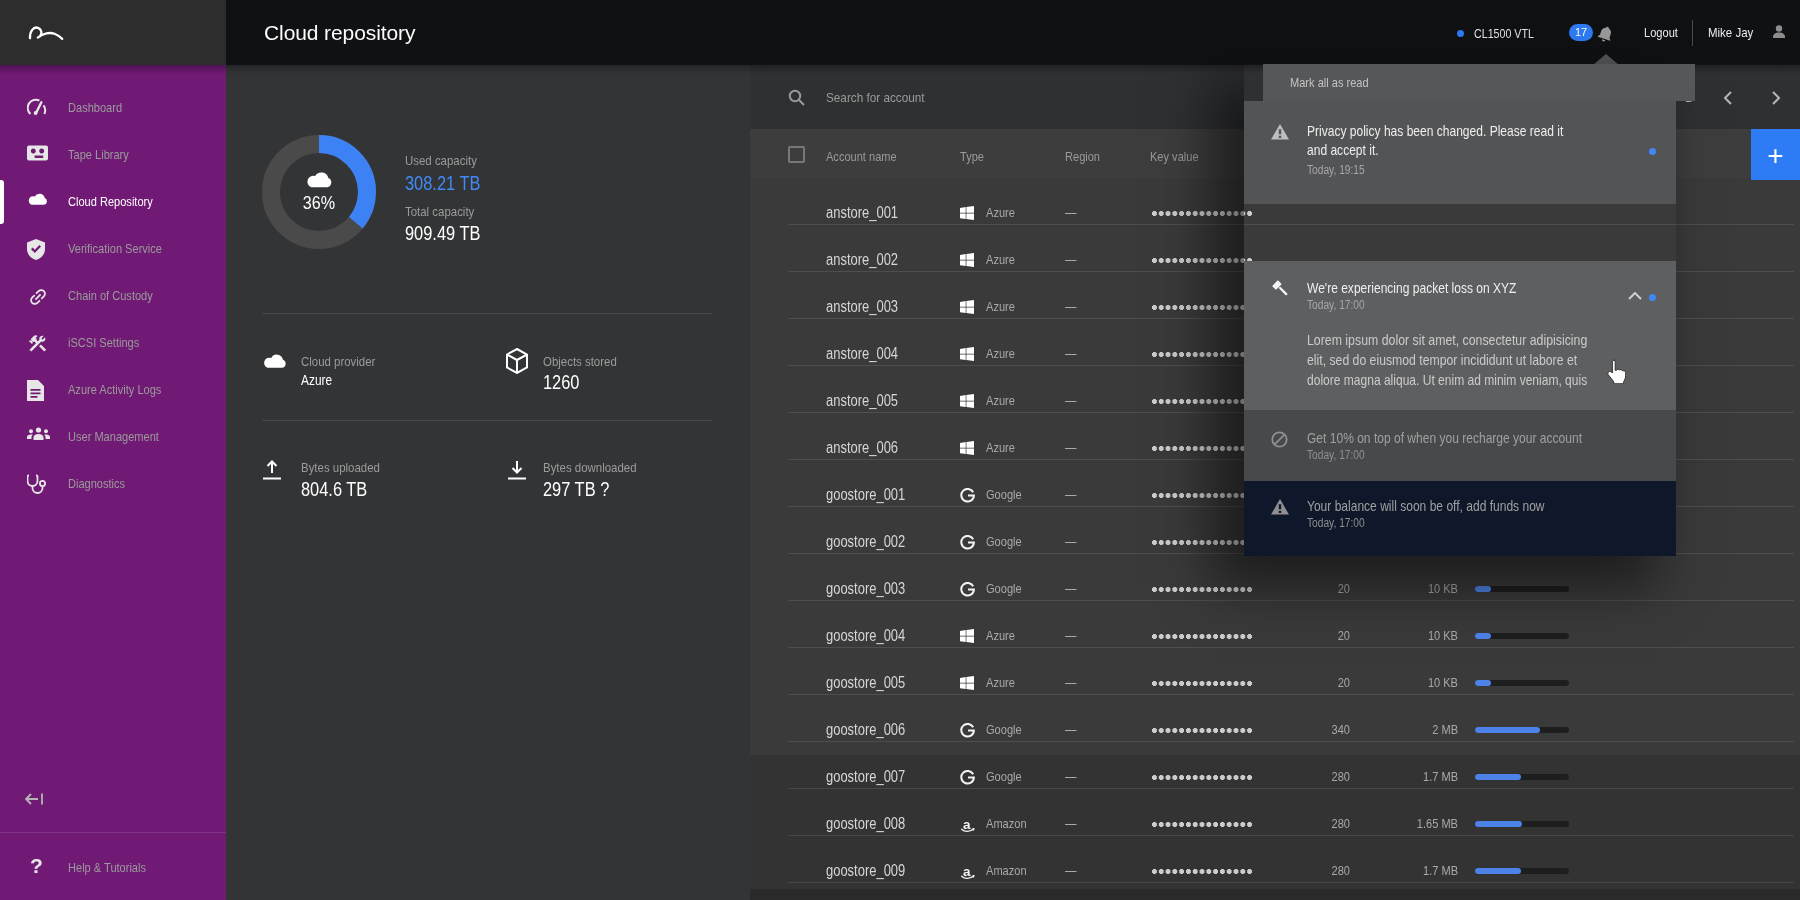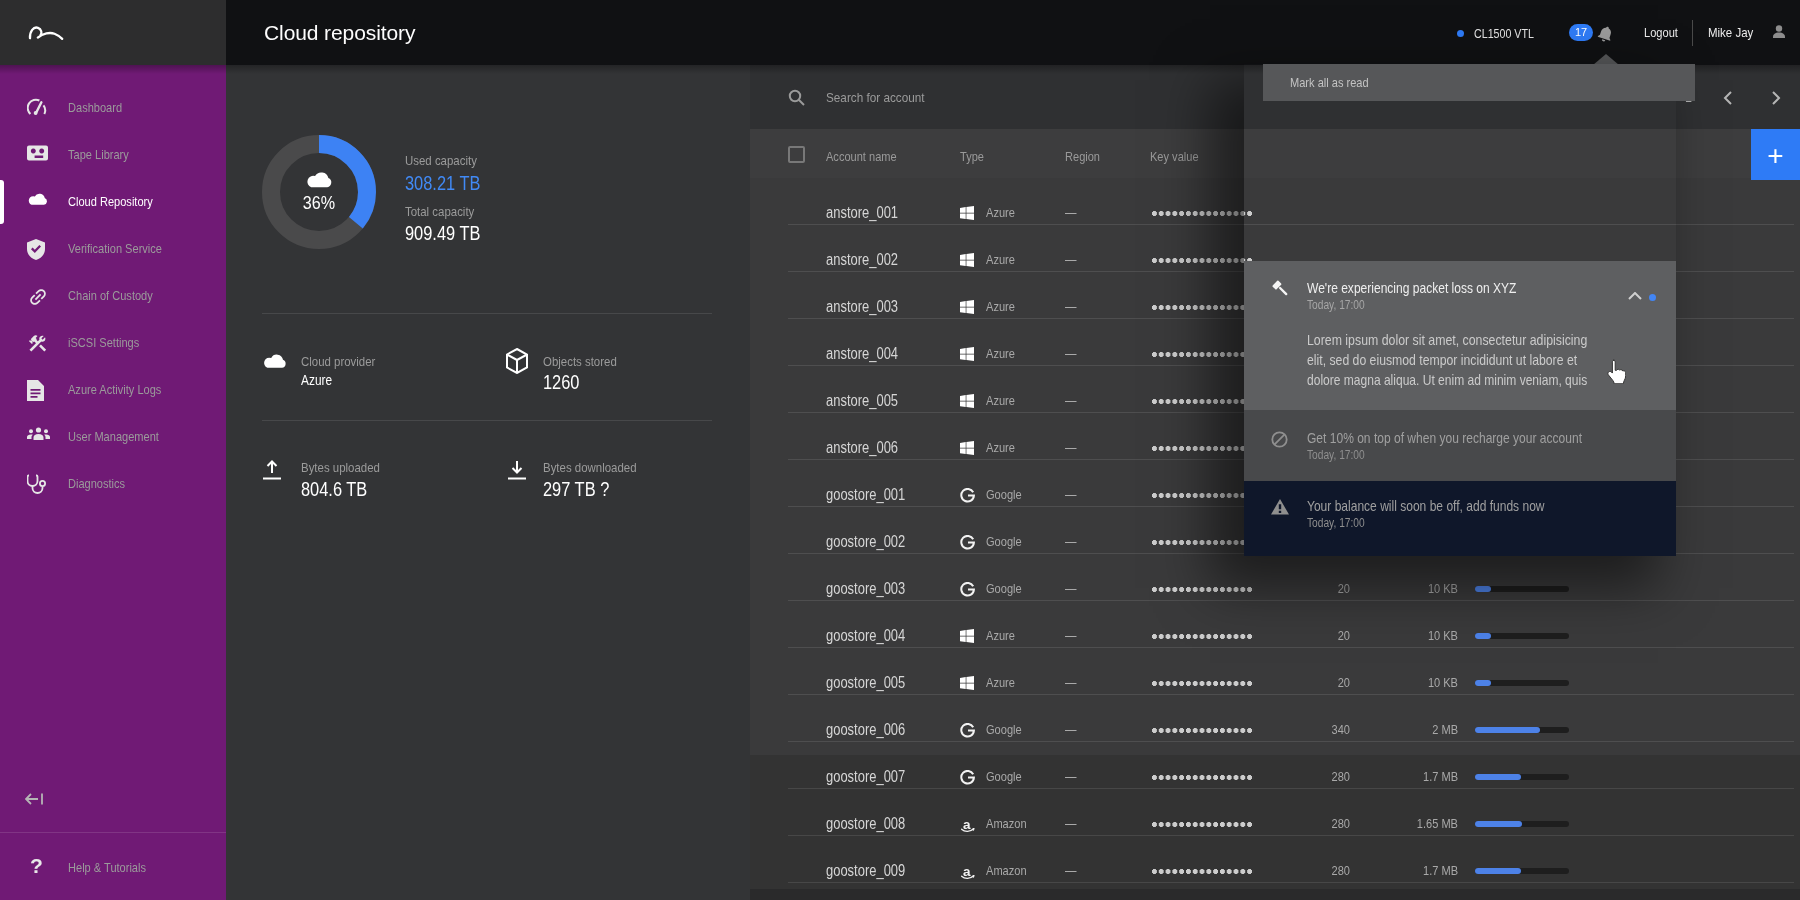--- a/index.html
+++ b/index.html
@@ -431,20 +431,28 @@
 <div style="position:absolute;left:0;top:65px;width:1800px;height:9px;background:linear-gradient(rgba(0,0,0,0.30),rgba(0,0,0,0));"></div>
 <div id="plusbtn">
     <span>+</span>
   </div>
 
 <div id="notch"></div>
 <div id="notif">
   <div class="nhead">
       <span>Mark all as read</span>
     </div>
+  <div class="nsec" style="top:37px;height:103px;background:#535456;">
+    <svg class="nicon" width="18" height="16" viewBox="0 0 18 16" style="top:23px;" fill="#bdbdbd">
+        <path d="M9 0 L18 15.5 H0 Z M7.8 5.2 h2.4 v5.1 h-2.4 z M7.8 11.7 h2.4 v2.4 h-2.4 z" fill-rule="evenodd"></path>
+      </svg>
+    <div class="ntitle" style="top:21px;">Privacy policy has been changed. Please read it<br>and accept it.</div>
+    <div class="ntime" style="top:62px;">Today, 19:15</div>
+    <div class="ndot" style="top:47px;"></div>
+  </div>
   <div class="nsec" style="top:197px;height:149px;background:#5e5f61;">
     <svg class="nicon" width="20" height="20" viewBox="0 0 18 18" style="top:18px;" fill="#f4f4f4">
         <g transform="rotate(-45 9 9)">
           <rect x="5.2" y="1.4" width="7.4" height="5" rx="0.8"></rect>
           <rect x="8" y="6.8" width="2.1" height="9.8" rx="1"></rect>
         </g>
       </svg>
     <div class="ntitle" style="top:18px;">We're experiencing packet loss on XYZ</div>
     <div class="ntime" style="top:37px;">Today, 17:00</div>
     <svg width="14" height="8" viewBox="0 0 14 8" style="position:absolute;left:384px;top:31px;" fill="none" stroke="#d0d0d0" stroke-width="2">

